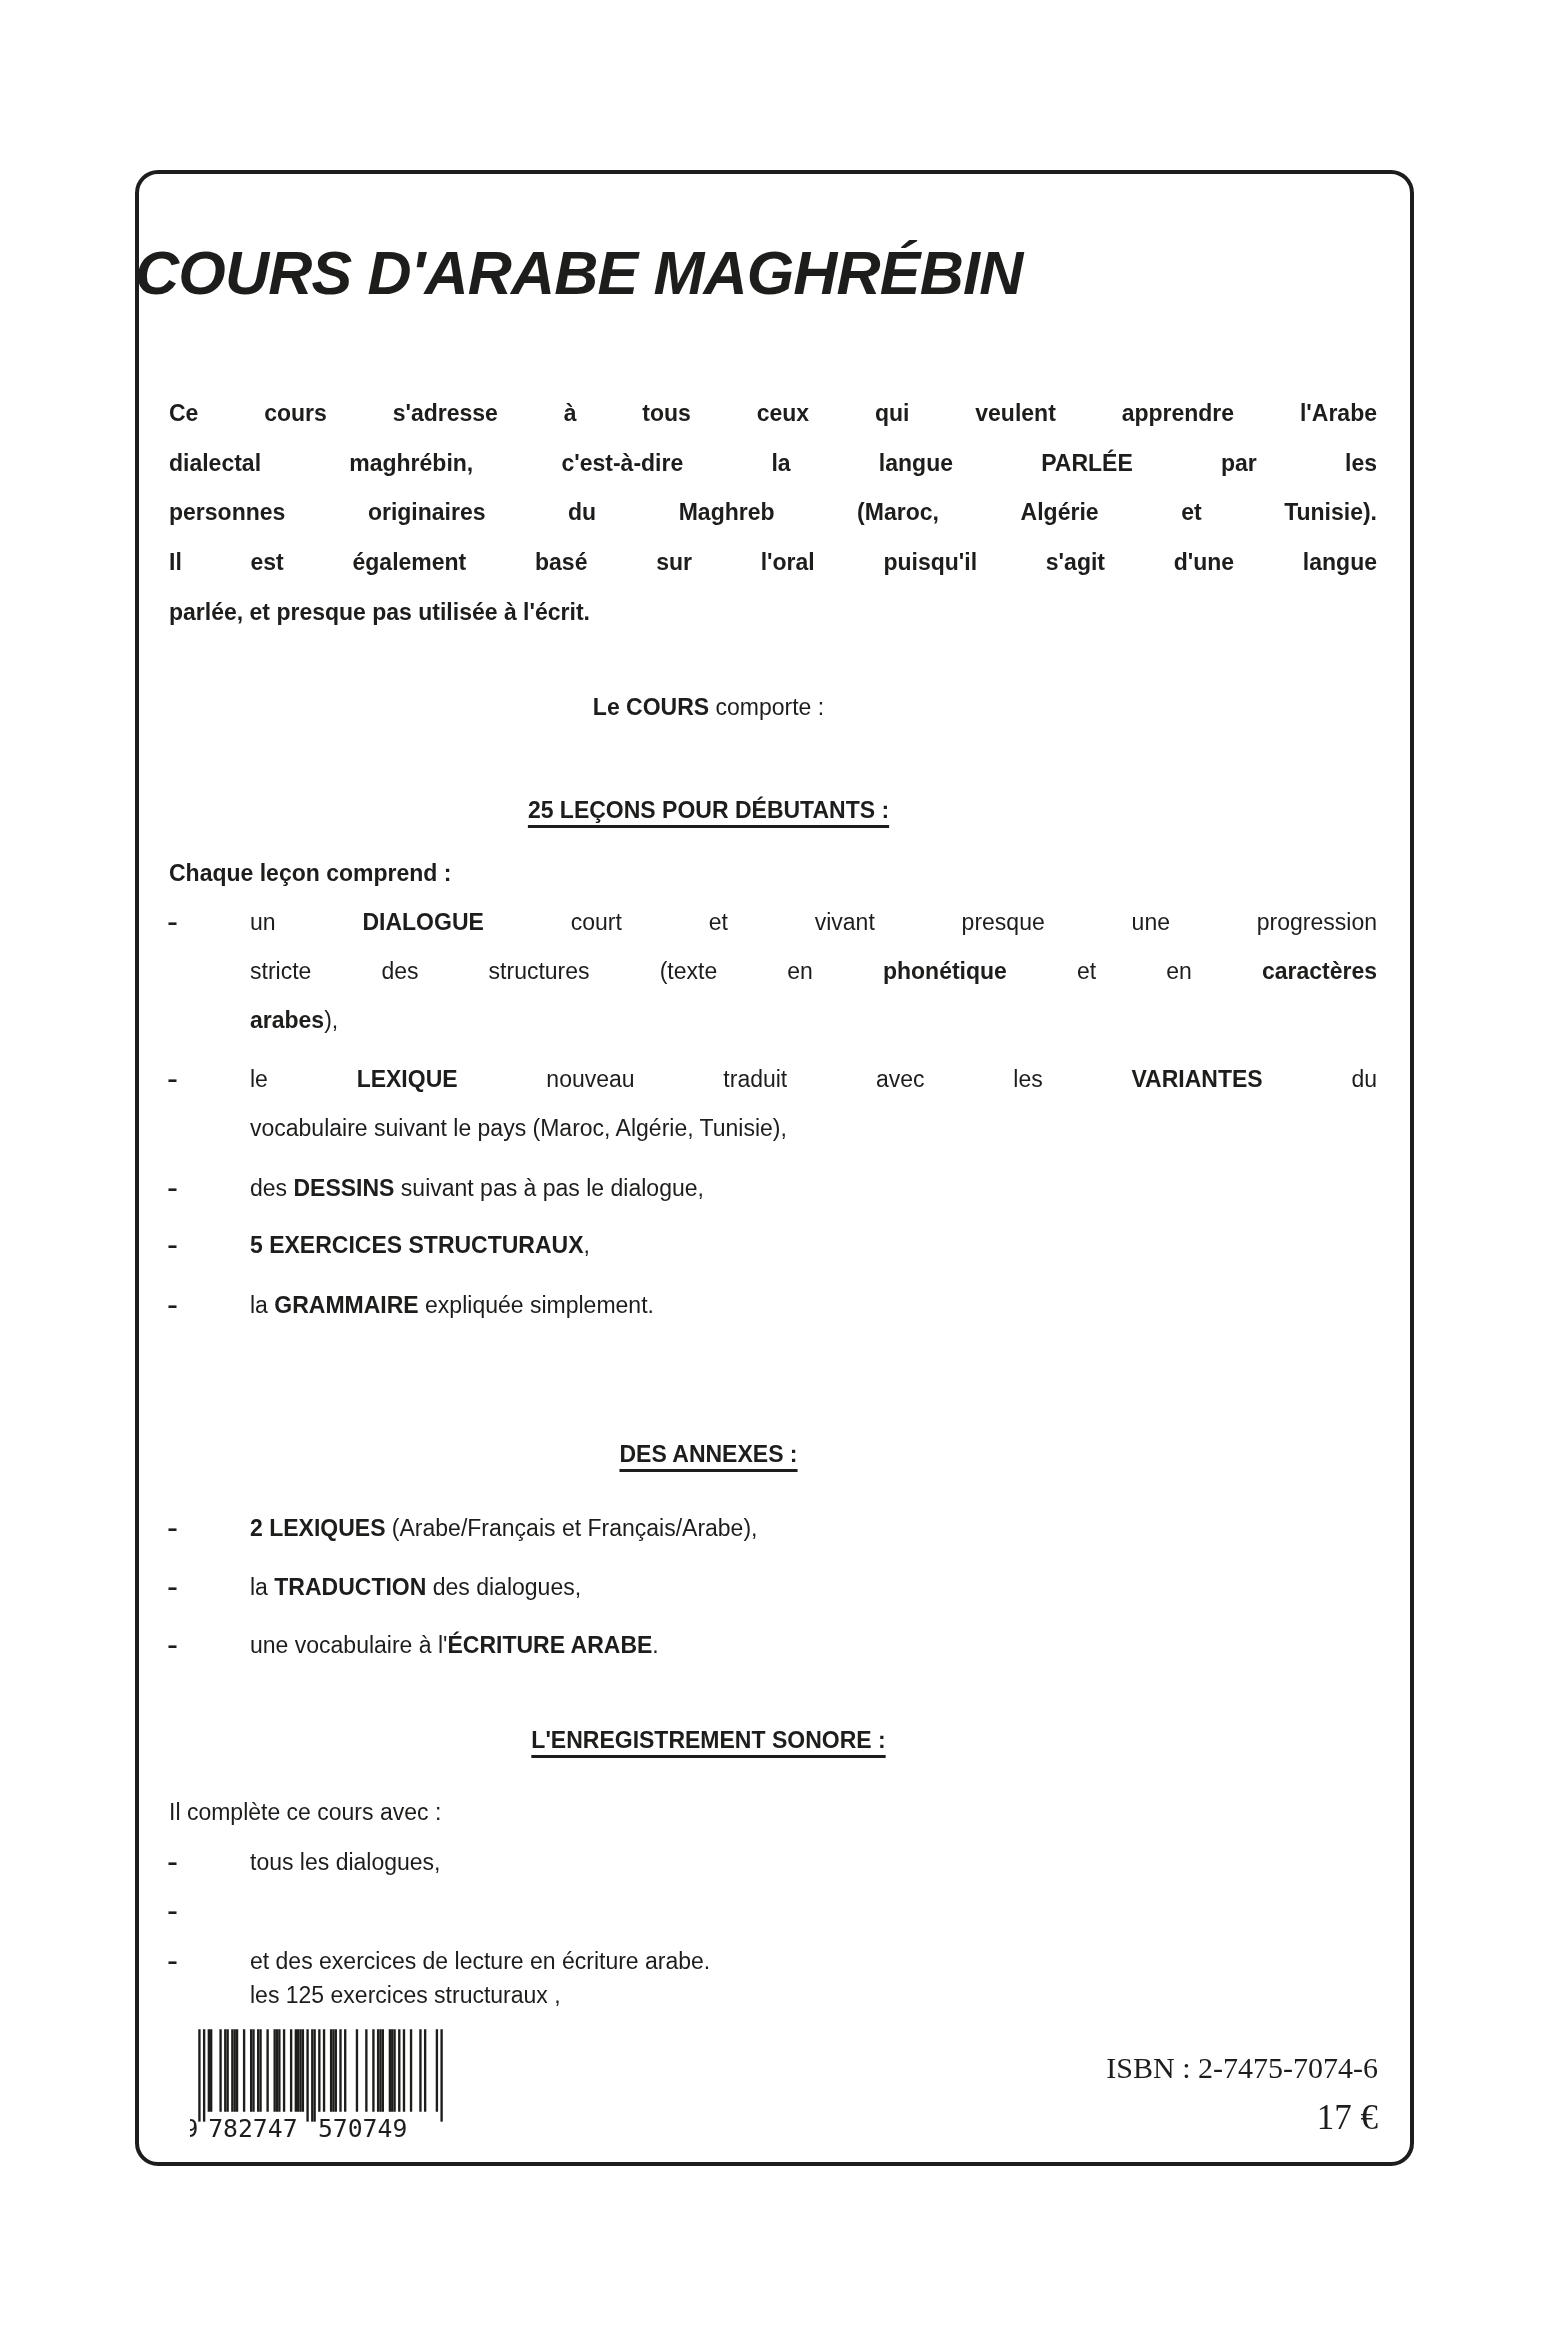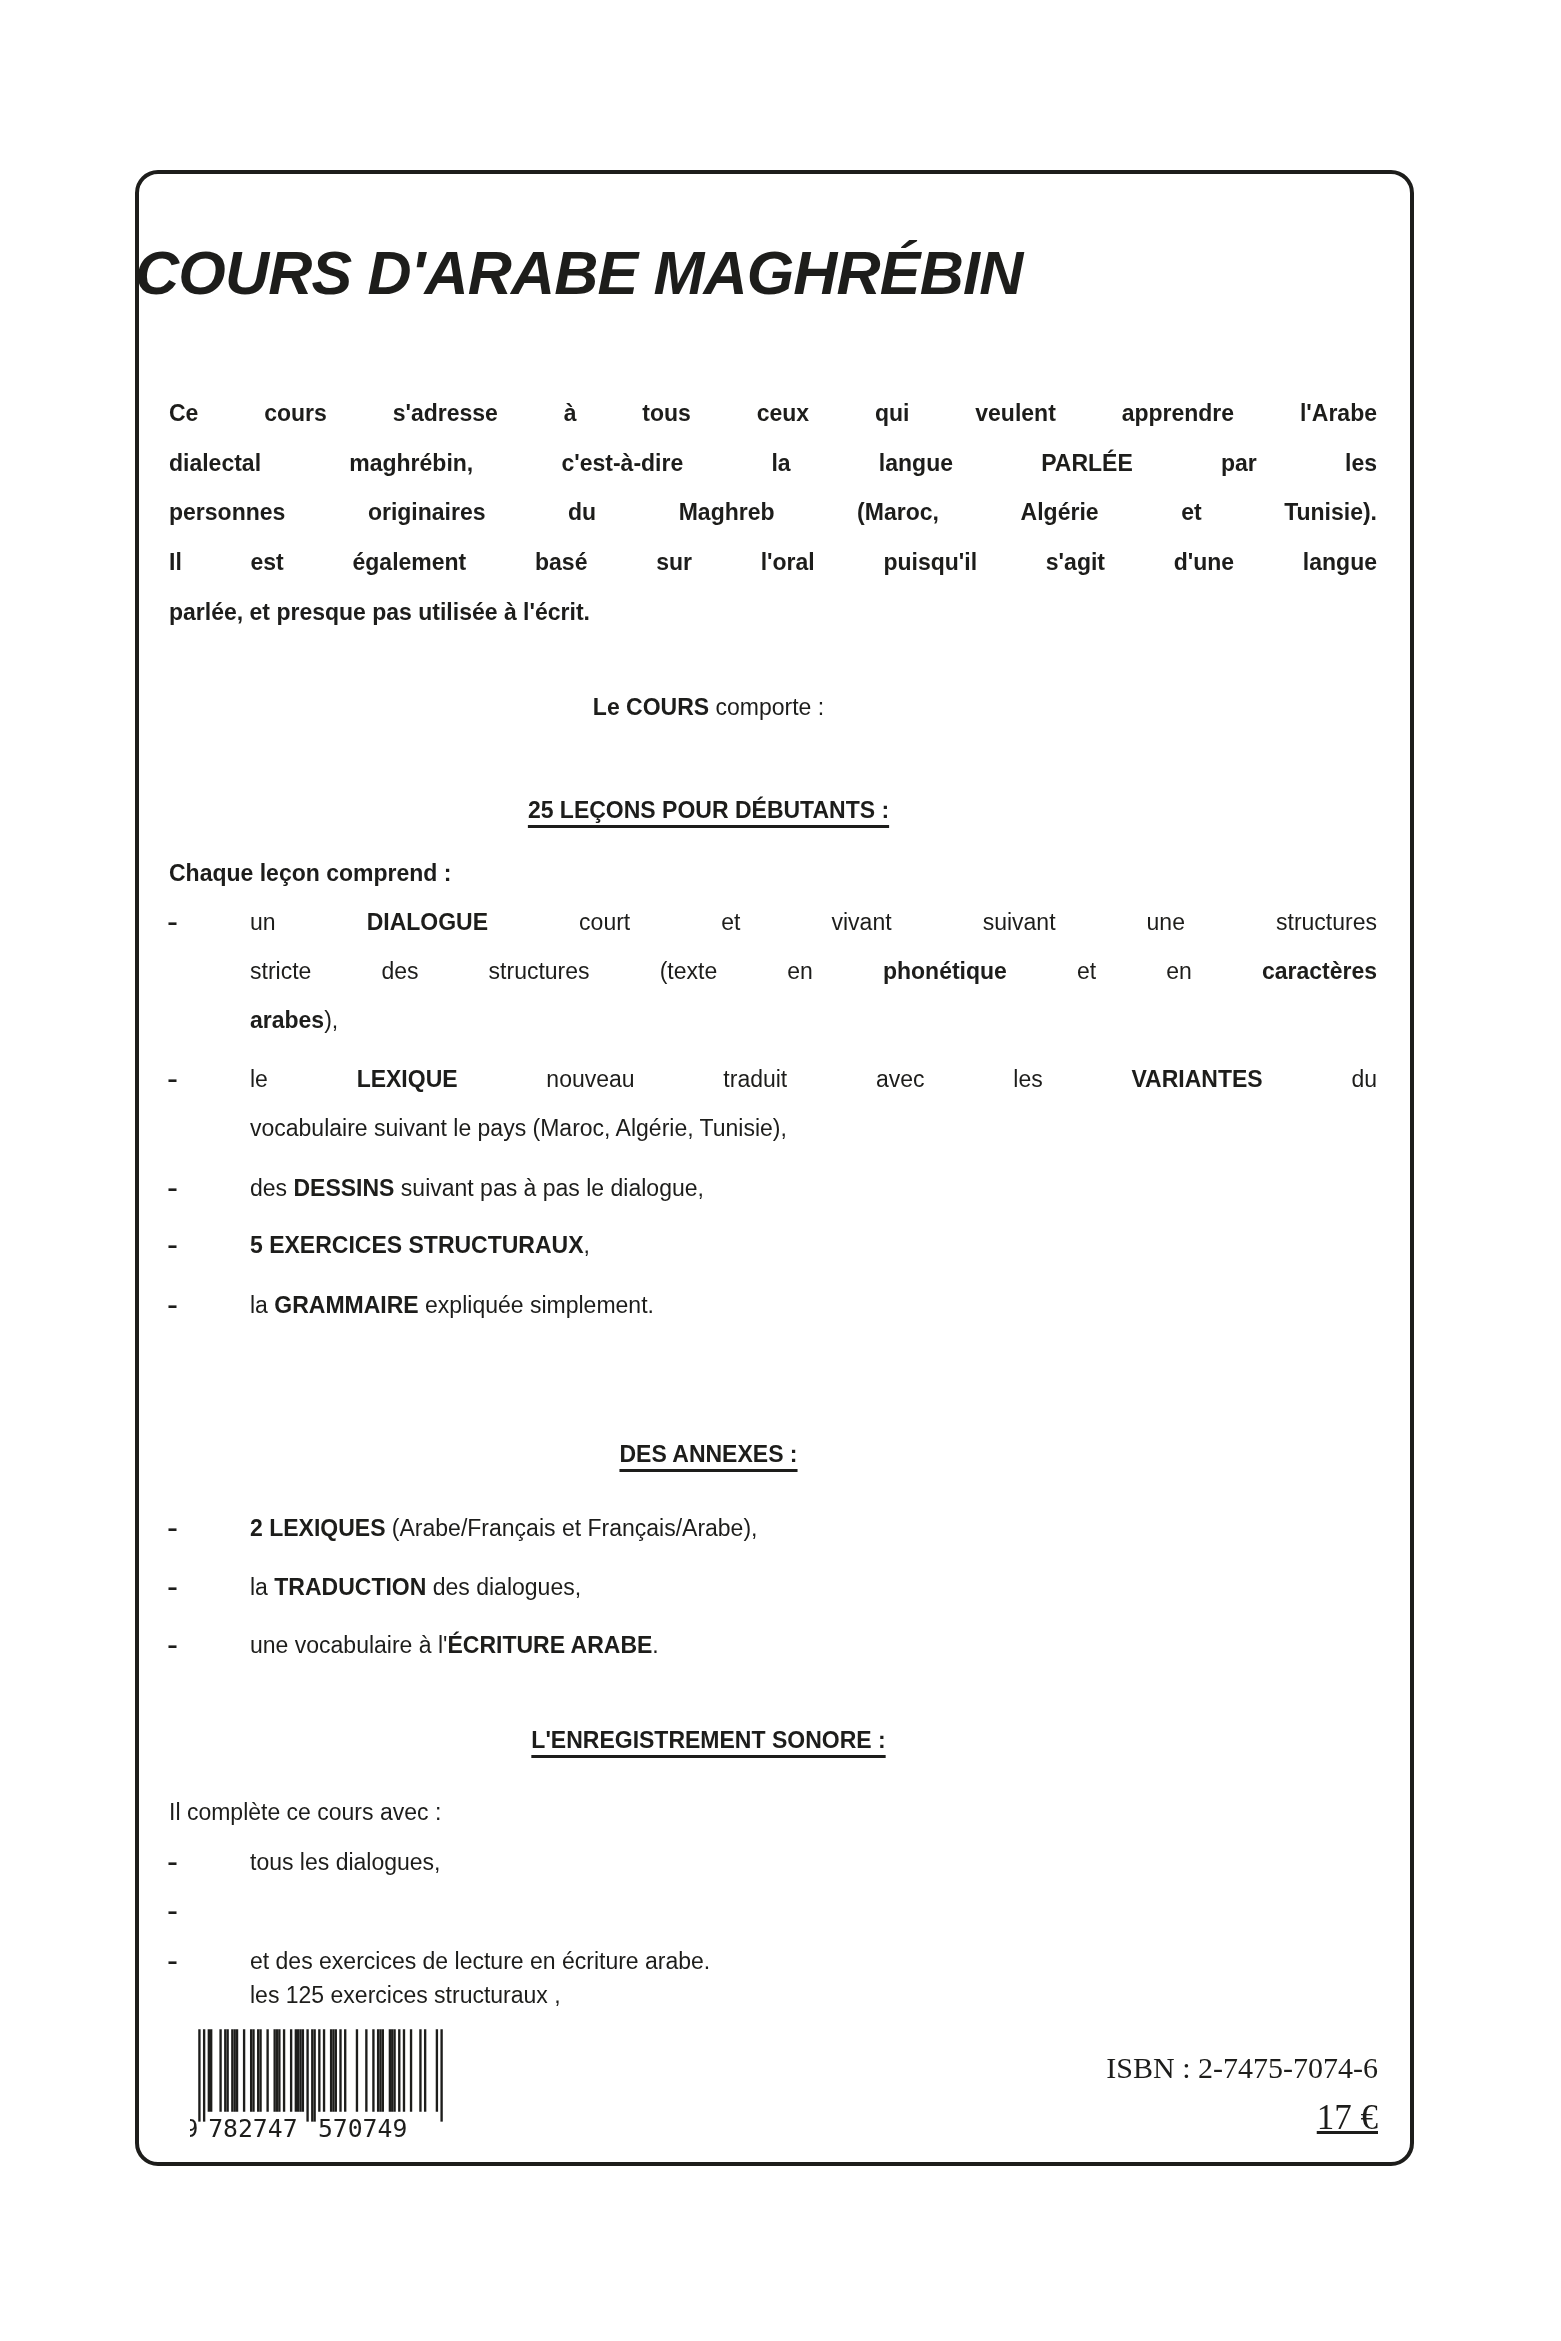--- a/index.html
+++ b/index.html
@@ -10,21 +10,21 @@
   .b { font-weight: bold; }
   .title { position: absolute; left: 135px; width: 1511px; top: 240px; text-align: left; font-size: 61px; font-weight: bold; font-style: italic; line-height: 66px; letter-spacing: -0.8px; }
   .intro { left: 169px; width: 1208px; font-weight: bold; }
   .center { left: 135px; width: 1147px; text-align: center; }
   .heading { font-weight: bold; text-decoration: underline; text-decoration-thickness: 3.3px; text-underline-offset: 6.6px; }
   .dash { position: absolute; left: 167px; font-size: 33px; line-height: 38px; }
   .item { left: 250px; width: 1127px; }
   .plain { left: 169px; }
   .barcode { position: absolute; left: 190px; top: 2029px; width: 264px; height: 116px; }
   .isbn { position: absolute; right: 183px; top: 2051px; font-family: "Liberation Serif", serif; font-size: 30px; line-height: 33px; text-align: right; }
-  .price { position: absolute; right: 183px; top: 2099px; font-family: "Liberation Serif", serif; font-size: 35px; line-height: 38px; text-align: right; text-decoration: underline; }
+  .price { position: absolute; right: 183px; top: 2099px; font-family: "Liberation Serif", serif; font-size: 35px; line-height: 38px; text-align: right; }
 </style>
 </head>
 <body>
 
 <div class="frame"></div>
 
 <div class="title">COURS D'ARABE MAGHRÉBIN</div>
 
 <div>
   <div class="line intro just" style="top:394px">Ce cours s'adresse à tous ceux qui veulent apprendre l'Arabe</div>
@@ -39,21 +39,21 @@
 </div>
 
 <div class="line center" style="top:791px">
   <span class="heading">25 LEÇONS POUR DÉBUTANTS :</span>
 </div>
 
 <div class="line plain b" style="top:854px">Chaque leçon comprend :</div>
 
 <div id="lesson-items">
     <div class="dash" style="top: 903px;">-</div>
-    <div class="line item just" style="top: 903px;"><span>un </span><span class="b">DIALOGUE</span><span> court et vivant suivant une structures</span></div>
+    <div class="line item just" style="top: 903px;"><span>un </span><span class="b">DIALOGUE</span><span> court et vivant presque une progression</span></div>
     <div class="line item just" style="top: 952px;"><span>stricte des structures (texte en </span><span class="b">phonétique</span><span> et en </span><span class="b">caractères</span></div>
     <div class="line item" style="top: 1001px;"><span class="b">arabes</span><span>),</span></div>
     <div class="dash" style="top: 1060px;">-</div>
     <div class="line item just" style="top: 1060px;"><span>le </span><span class="b">LEXIQUE</span><span> nouveau traduit avec les </span><span class="b">VARIANTES</span><span> du</span></div>
     <div class="line item" style="top: 1109px;"><span>vocabulaire suivant le pays (Maroc, Algérie, Tunisie),</span></div>
     <div class="dash" style="top: 1169px;">-</div>
     <div class="line item" style="top: 1169px;"><span>des </span><span class="b">DESSINS</span><span> suivant pas à pas le dialogue,</span></div>
     <div class="dash" style="top: 1226px;">-</div>
     <div class="line item" style="top: 1226px;"><span class="b">5 EXERCICES STRUCTURAUX</span><span>,</span></div>
     <div class="dash" style="top: 1286px;">-</div>

